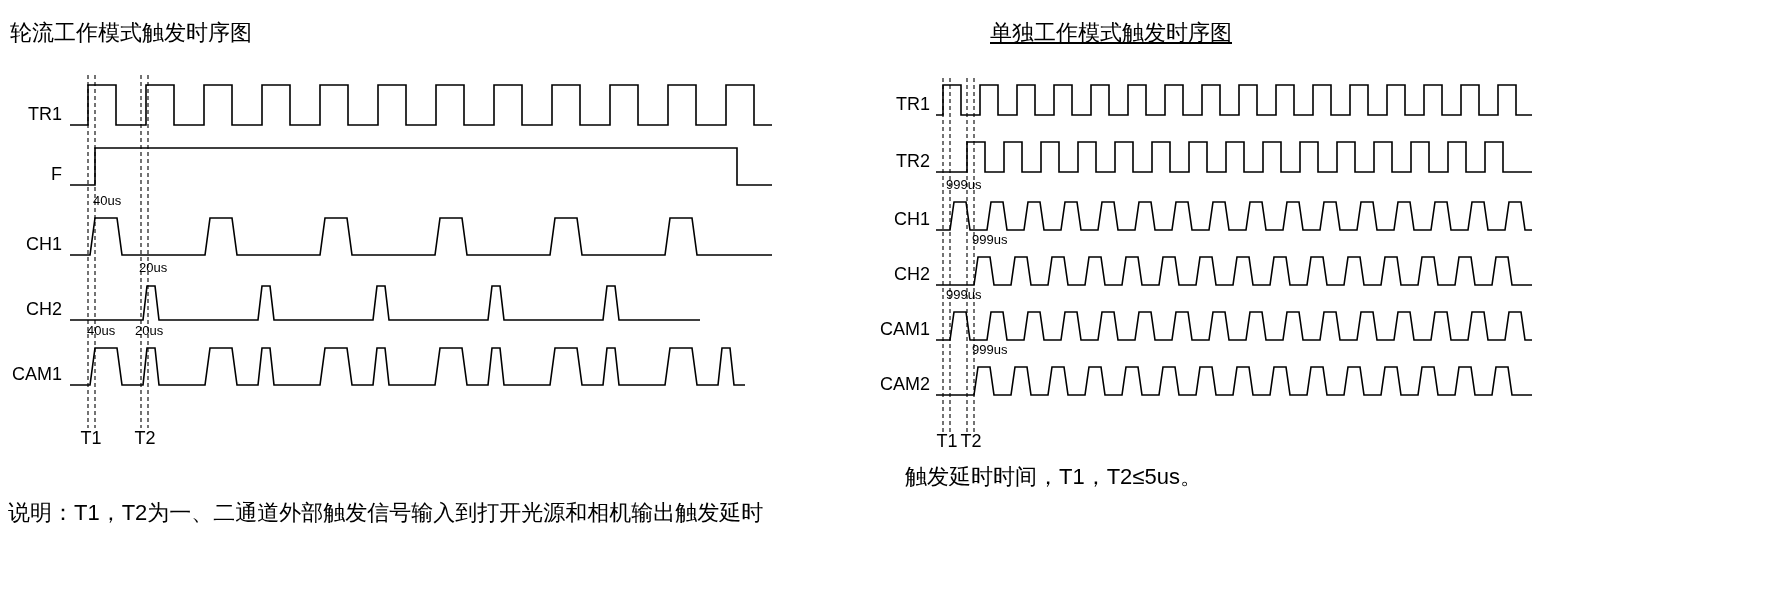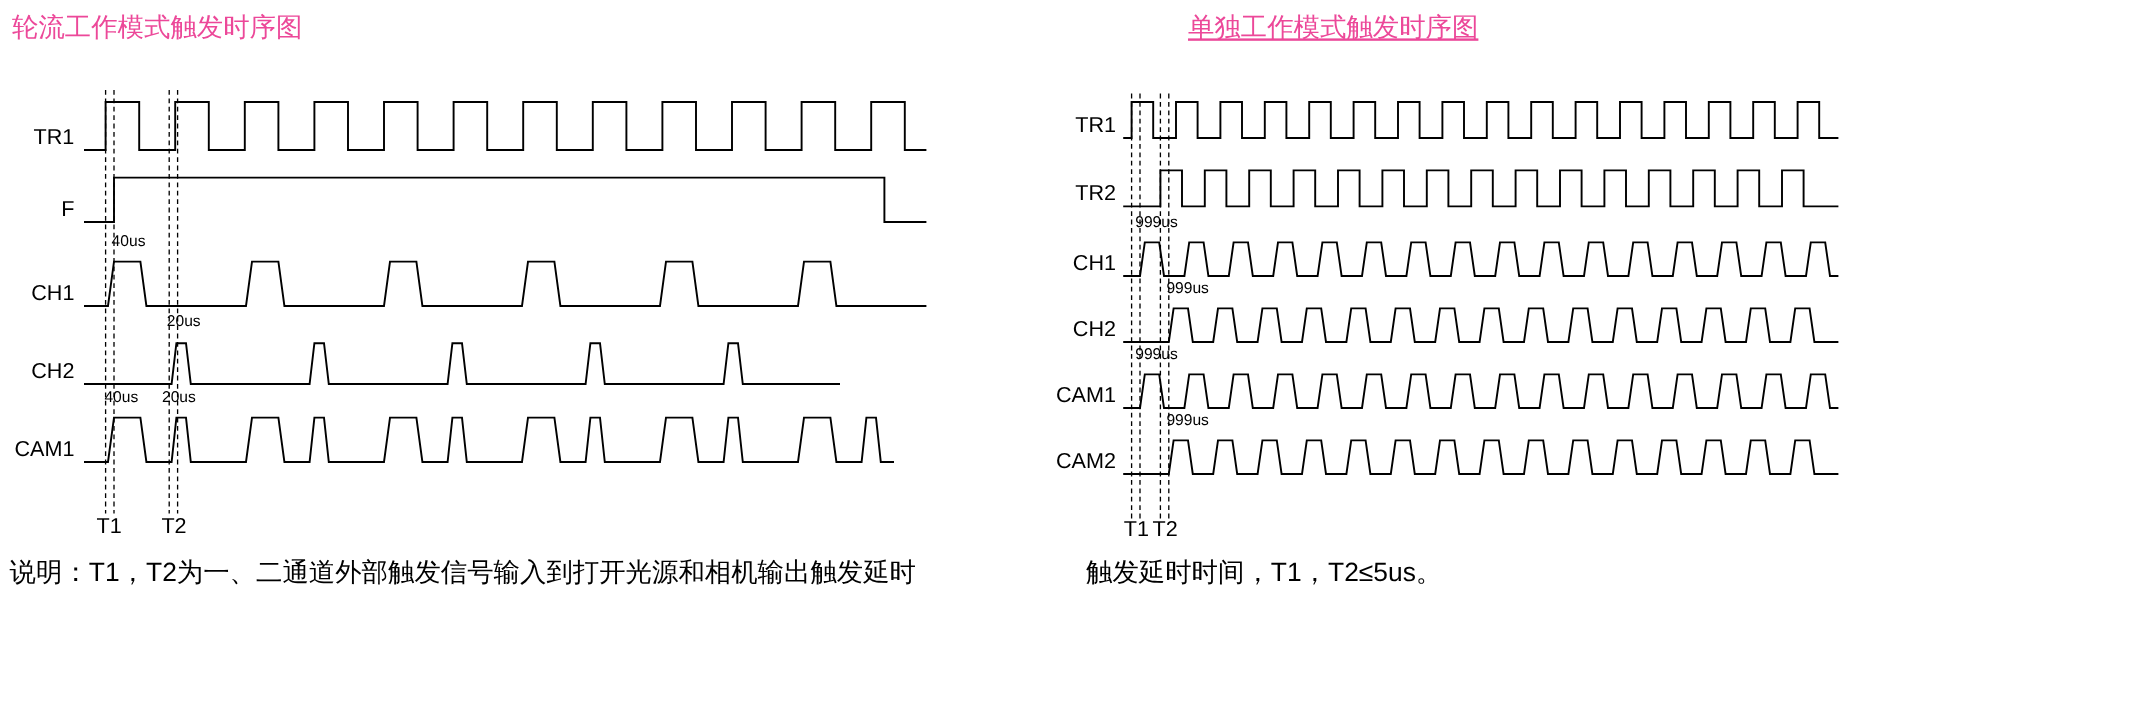--- a/index.html
+++ b/index.html
@@ -7,26 +7,26 @@
   body { font-family:"Liberation Sans", sans-serif; }
   .page { position:relative; width:1790px; height:599px; background:#fff; overflow:hidden; }
   .page svg { position:absolute; left:0; top:0; }
 
   .wave   { fill:none; stroke:#000; stroke-width:1.6; stroke-linejoin:miter; }
   .dash   { stroke:#000; stroke-width:1.1; stroke-dasharray:4 3; fill:none; }
   .siglabel { font-size:18px; fill:#000; font-family:"Liberation Sans", sans-serif; }
   .ann      { font-size:13px; fill:#000; font-family:"Liberation Sans", sans-serif; }
   .marker   { font-size:18px; fill:#000; font-family:"Liberation Sans", sans-serif; }
 
-  .title { position:absolute; top:8px; font-size:22px; color:#ec4899; white-space:nowrap; }
+  .title { position:absolute; top:18px; font-size:22px; color:#000000; white-space:nowrap; }
   .title-left  { left:10px; }
   .title-right { left:990px;text-decoration:underline; }
 
   .caption { position:absolute; top:459px; font-size:22px; color:#000; line-height:35px; white-space:nowrap; }
-  .caption-left  { left:8px; }
+  .caption-left  { left:8px;margin-top:36px; }
   .caption-right { left:905px; }
 </style>
 </head>
 <body>
 
 <div class="page">
 
   <svg id="wave-svg" width="1790" height="599" viewBox="0 0 1790 599">
       <g>
         <line x1="88" y1="75" x2="88" y2="428" class="dash"></line>

